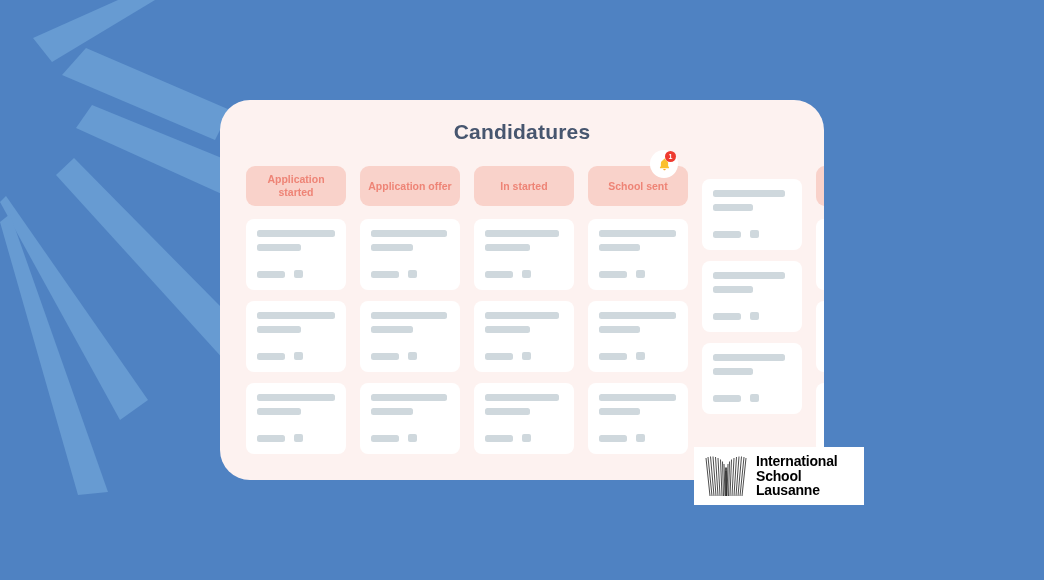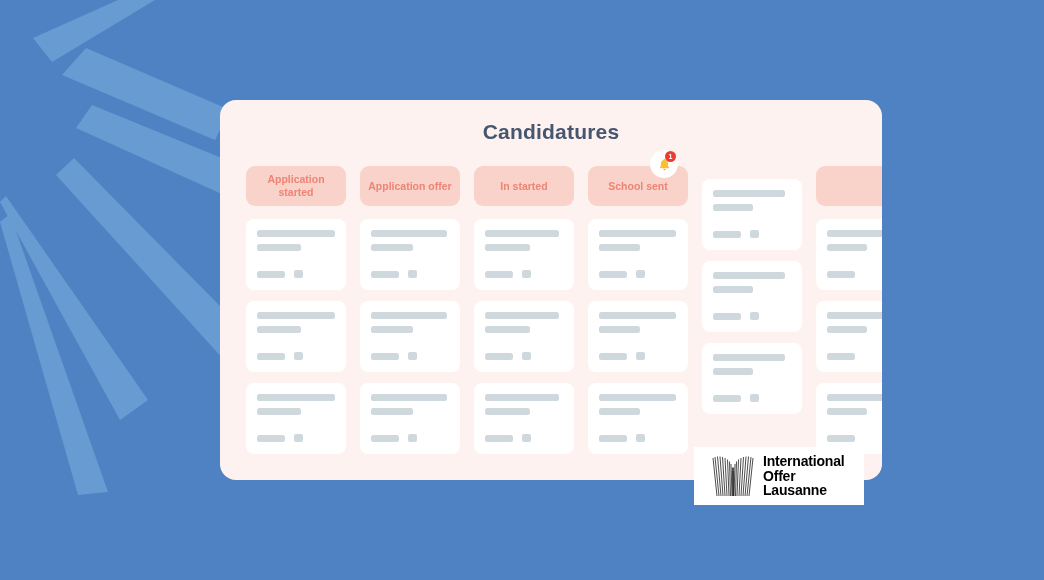--- a/index.html
+++ b/index.html
@@ -22,24 +22,24 @@
     width: 1044px;
     height: 580px;
     pointer-events: none;
   }
 
   
   #panel {
     position: absolute;
     left: 220px;
     top: 100px;
-    width: 662px;
+    width: 604px;
     height: 380px;
     background: #FDF2F0;
-    border-radius: 16px;
+    border-radius: 30px;
     overflow: hidden;
   }
 
   #panel-title {
     margin: 0;
     padding-top: 20px;
     text-align: center;
     font-size: 21px;
     font-weight: bold;
     letter-spacing: .2px;
@@ -146,21 +146,21 @@
   
   #logo-box {
     position: absolute;
     left: 694px;
     top: 447px;
     width: 170px;
     height: 58px;
     background: #FFFFFF;
     display: flex;
     align-items: center;
-    padding-left: 16px;
+    padding-left: 9px;
     box-sizing: border-box;
   }
   #logo-text {
     margin-left: 7px;
     font-family: "Liberation Sans", sans-serif;
     font-size: 14px;
     font-weight: bold;
     line-height: 14.5px;
     color: #000000;
     letter-spacing: -.2px;
@@ -397,16 +397,16 @@
       <path d="M33.5 3 L31 42"></path> 
         <path d="M31 4 L29 42"></path>
       <path d="M28.5 5.5 L27 42"></path>
         <path d="M26.5 7.5 L25.5 42"></path>
       <path d="M25 10 L24 42"></path>  
         <path d="M23.5 13.5 L23 42"></path>
     </g>
   </svg>
   <div id="logo-text">
     <div>International</div>
-    <div>Offer</div>
+    <div>School</div>
     <div>Lausanne</div>
   </div>
 </div>
 
 </body></html>

